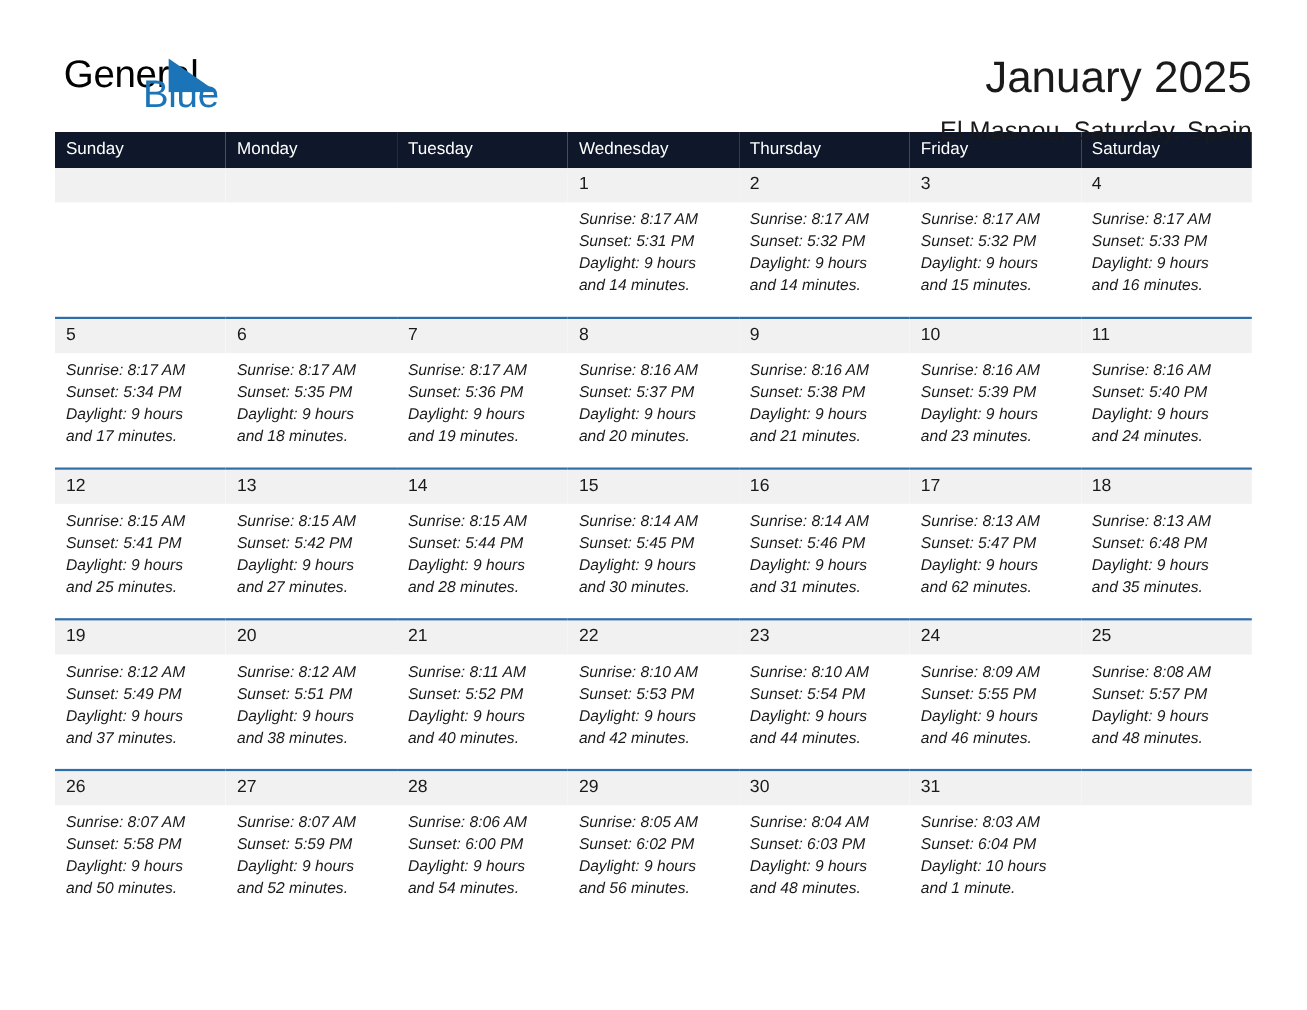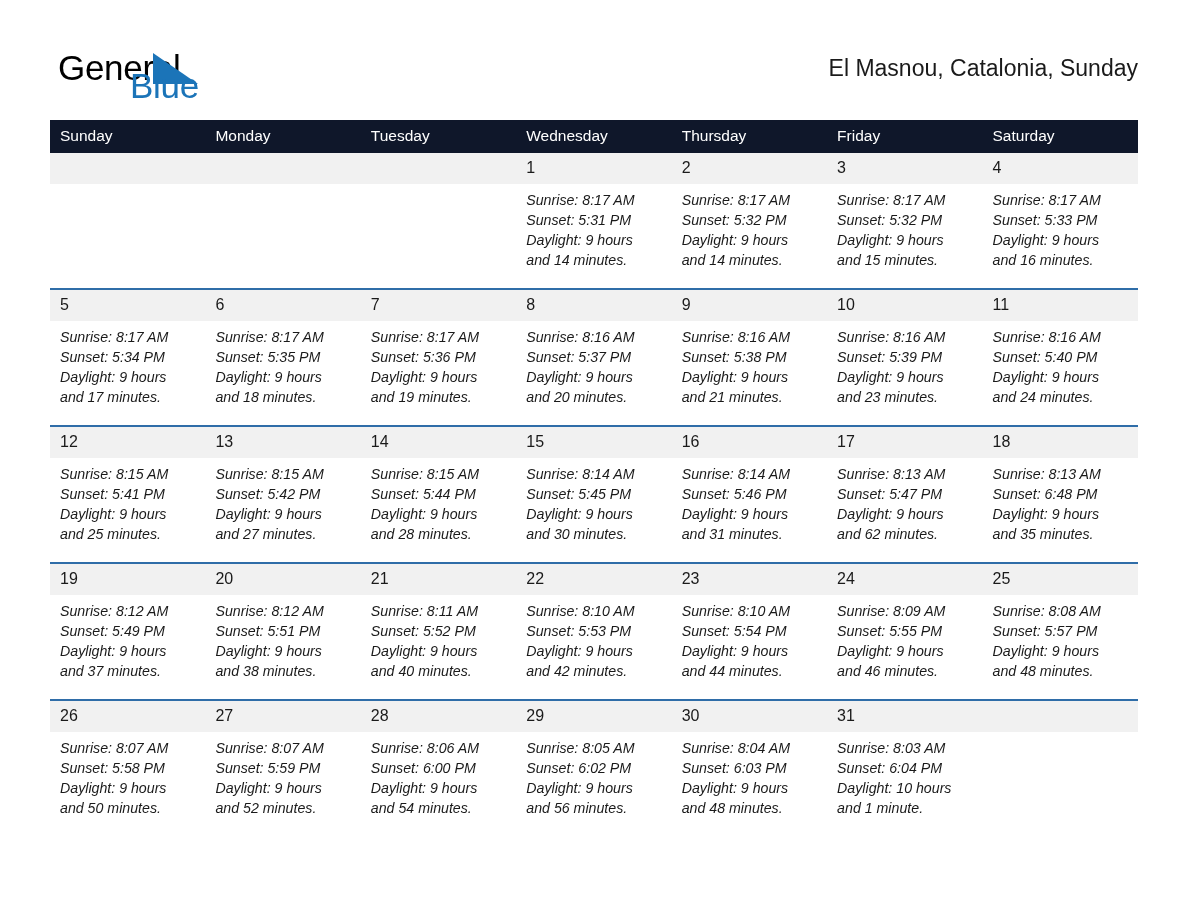--- a/index.html
+++ b/index.html
@@ -141,21 +141,22 @@
 
 <div class="page">
 
   <div class="header">
     <div class="logo">
       <span class="logo-general">General</span>
       <span class="logo-tri"></span>
       <span class="logo-blue">Blue</span>
     </div>
     <div class="title-block">
-      <h2 class="cal-subtitle">El Masnou, Catalonia, Sunday</h2>
+      <h1 class="cal-title">January 2025</h1>
+      <h2 class="cal-subtitle">El Masnou, Saturday, Spain</h2>
     </div>
   </div>
 
   <table class="calendar">
     <thead>
       <tr>
         <th>Sunday</th>
         <th>Monday</th>
         <th>Tuesday</th>
         <th>Wednesday</th>

